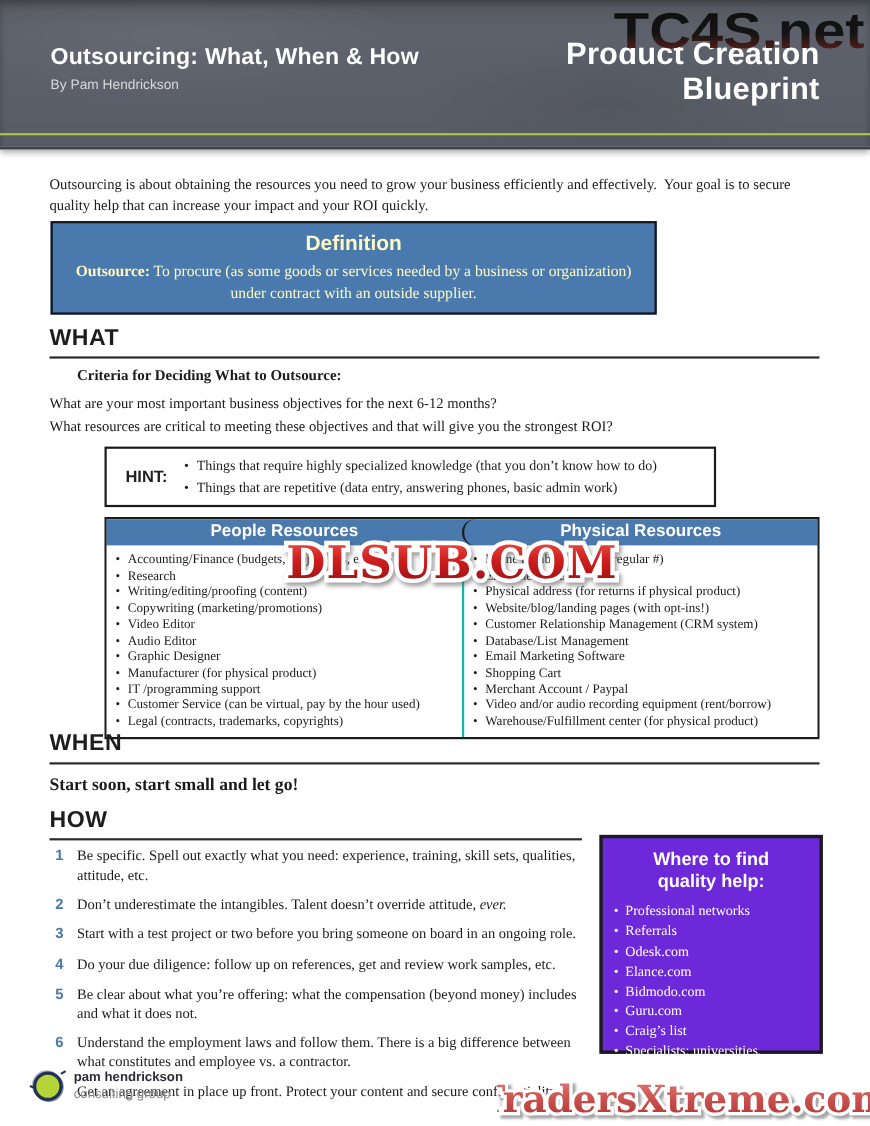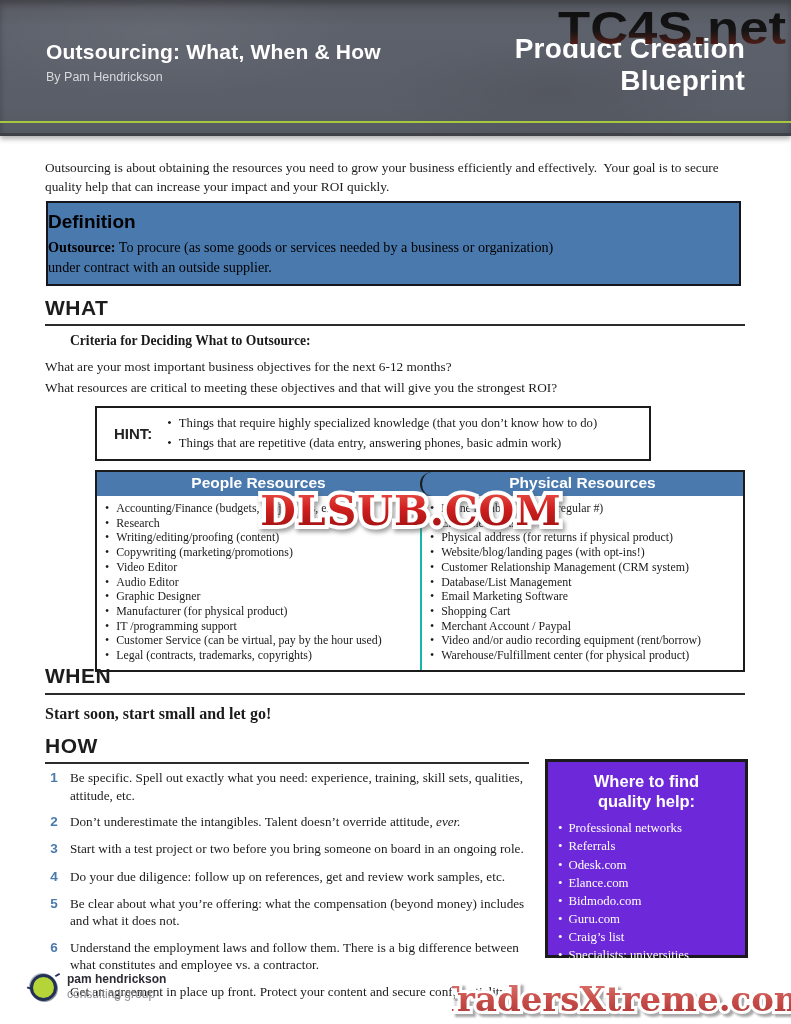--- a/index.html
+++ b/index.html
@@ -38,22 +38,22 @@
   .wm-tc4s { position:absolute; right:2px; top:2px; }
 
   
   .intro {
     position:absolute; left:45px; top:158px; width:700px;
     font-size:13.3px; line-height:1.45; white-space:pre-wrap;
   }
 
   
   .defbox {
-    position:absolute; left:46px; top:201px; width:695px; height:85px;
-    background:#4a79ae; border:2px solid #15151f; color:#000000; 
+    position:absolute; left:46px; top:201px; width:551px; height:85px;
+    background:#4a79ae; border:2px solid #15151f; color:#fef9c3; text-align:center;
   }
   .defbox .dtitle {
     margin-top:8px; font-family:"Liberation Sans", sans-serif;
     font-weight:bold; font-size:19px;
   }
   .defbox .dbody { margin-top:5px; font-size:14.2px; line-height:1.4; }
   .defbox .dterm { font-weight:bold; }
 
   
   .sec-h {

